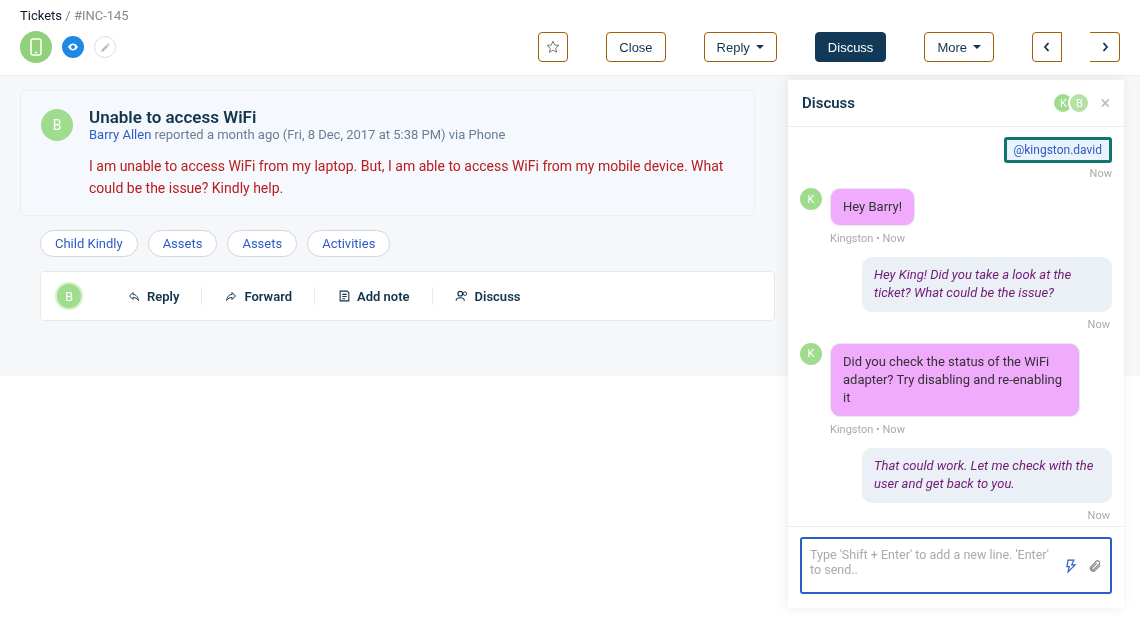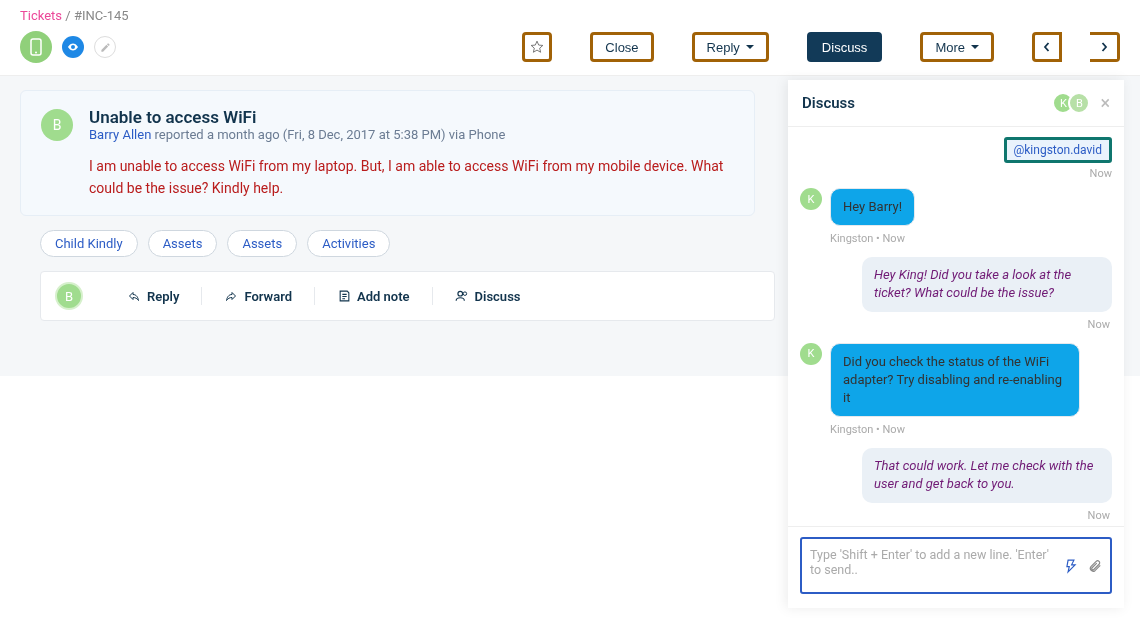--- a/index.html
+++ b/index.html
@@ -1,27 +1,27 @@
 <!DOCTYPE html>
 <html><head>
 <meta charset="utf-8">
 <style>
   * { box-sizing: border-box; margin: 0; padding: 0; }
   body { font-family: -apple-system, BlinkMacSystemFont, "Segoe UI", Roboto, Helvetica, Arial, sans-serif; font-size: 13px; color: #333; background: #fff; width: 1140px; height: 624px; overflow: hidden; position: relative; }
   a { color: #2c5cc5; text-decoration: none; }
 
   
   .breadcrumb { padding: 8px 20px 4px; font-size: 13px; color: #888; }
-  .breadcrumb a { color: #ec4899; }
+  .breadcrumb a { color: #0f172a; }
   .toolbar-row { display: flex; align-items: center; padding: 4px 20px 12px; gap: 10px; border-bottom: 1px solid #eee; }
   .device-badge { width: 32px; height: 32px; border-radius: 50%; background: #90d07a; display: flex; align-items: center; justify-content: center; color: #fff; }
   .eye-badge { width: 22px; height: 22px; border-radius: 50%; background: #1e88e5; display: flex; align-items: center; justify-content: center; color: #fff; font-size: 12px; }
   .pencil-circle { width: 22px; height: 22px; border-radius: 50%; border: 1px solid #ddd; display: flex; align-items: center; justify-content: center; color: #bbb; font-size: 11px; }
   .toolbar-row .spacer { flex: 1; }
-  .btn { border: 3px solid #a16207; background: #fff; border-radius: 4px; height: 30px; padding: 0 12px; font-size: 13px; color: #12344d; display: inline-flex; align-items: center; gap: 6px; cursor: pointer; margin-left: 28px; }
+  .btn { border: 1px solid #a16207; background: #fff; border-radius: 4px; height: 30px; padding: 0 12px; font-size: 13px; color: #12344d; display: inline-flex; align-items: center; gap: 6px; cursor: pointer; margin-left: 28px; }
   .btn.icon-only { padding: 0; width: 30px; justify-content: center; }
   .btn.dark { background: #123a58; color: #fff; border-color: #123a58; }
   .btn-group { display: inline-flex; }
   .btn-group .btn { border-radius: 0; }
   .btn-group .btn:first-child { border-radius: 4px 0 0 4px; }
   .btn-group .btn:last-child { border-radius: 0 4px 4px 0; border-left: none; }
   .caret { width: 0; height: 0; border-left: 4px solid transparent; border-right: 4px solid transparent; border-top: 4px solid currentColor; }
 
   
   .content-area { padding: 14px 20px 0; background: #f5f7f9; min-height: 300px; position: relative; }
@@ -53,21 +53,21 @@
   .sa.b { background: #b7e0a7; }
   .close-x { margin-left: 10px; color: #bbb; font-size: 18px; cursor: pointer; line-height: 1; }
 
   .discuss-body { flex: 1; overflow-y: auto; padding: 10px 12px 6px; background: #fff; }
   .mention-chip { float: right; background: #eaf3fc; border: 3px solid #0f766e; border-radius: 3px; padding: 3px 7px; font-size: 12px; color: #2c5cc5; margin-bottom: 4px; }
   .time-right { clear: both; text-align: right; font-size: 11px; color: #aaa; margin-bottom: 8px; }
   .msg-row { display: flex; gap: 8px; margin-bottom: 6px; align-items: flex-start; }
   .msg-row.right { justify-content: flex-end; }
   .msg-avatar { width: 22px; height: 22px; border-radius: 50%; background: #a0dc8e; color: #fff; display: flex; align-items: center; justify-content: center; font-size: 11px; flex-shrink: 0; }
   .bubble { border-radius: 10px; padding: 9px 12px; font-size: 13px; line-height: 1.4; max-width: 250px; }
-  .bubble.left { background: #0ea5e9; border: 1px solid #e6e9ed; color: #333; }
+  .bubble.left { background: #f0abfc; border: 1px solid #e6e9ed; color: #333; }
   .bubble.right { background: #eaf0f6; color: #701a75; font-style: italic; }
   .msg-meta { font-size: 11px; color: #aaa; margin: 2px 0 12px 30px; }
   .msg-meta.rightmeta { text-align: right; margin: 2px 2px 12px 0; }
 
   .discuss-input-wrap { padding: 10px 12px 14px; border-top: 1px solid #eee; }
   .discuss-input-box { border: 2px solid #2c5cc5; border-radius: 3px; padding: 8px 60px 8px 8px; position: relative; min-height: 46px; }
   .discuss-input-box textarea { width: 100%; border: none; outline: none; resize: none; font-family: inherit; font-size: 12.5px; color: #333; height: 34px; }
   .discuss-input-box textarea::placeholder { color: #aaa; }
   .input-icons { position: absolute; right: 8px; top: 50%; transform: translateY(-50%); display: flex; gap: 10px; }
   .flash-icon { color: #2c5cc5; font-size: 15px; }

